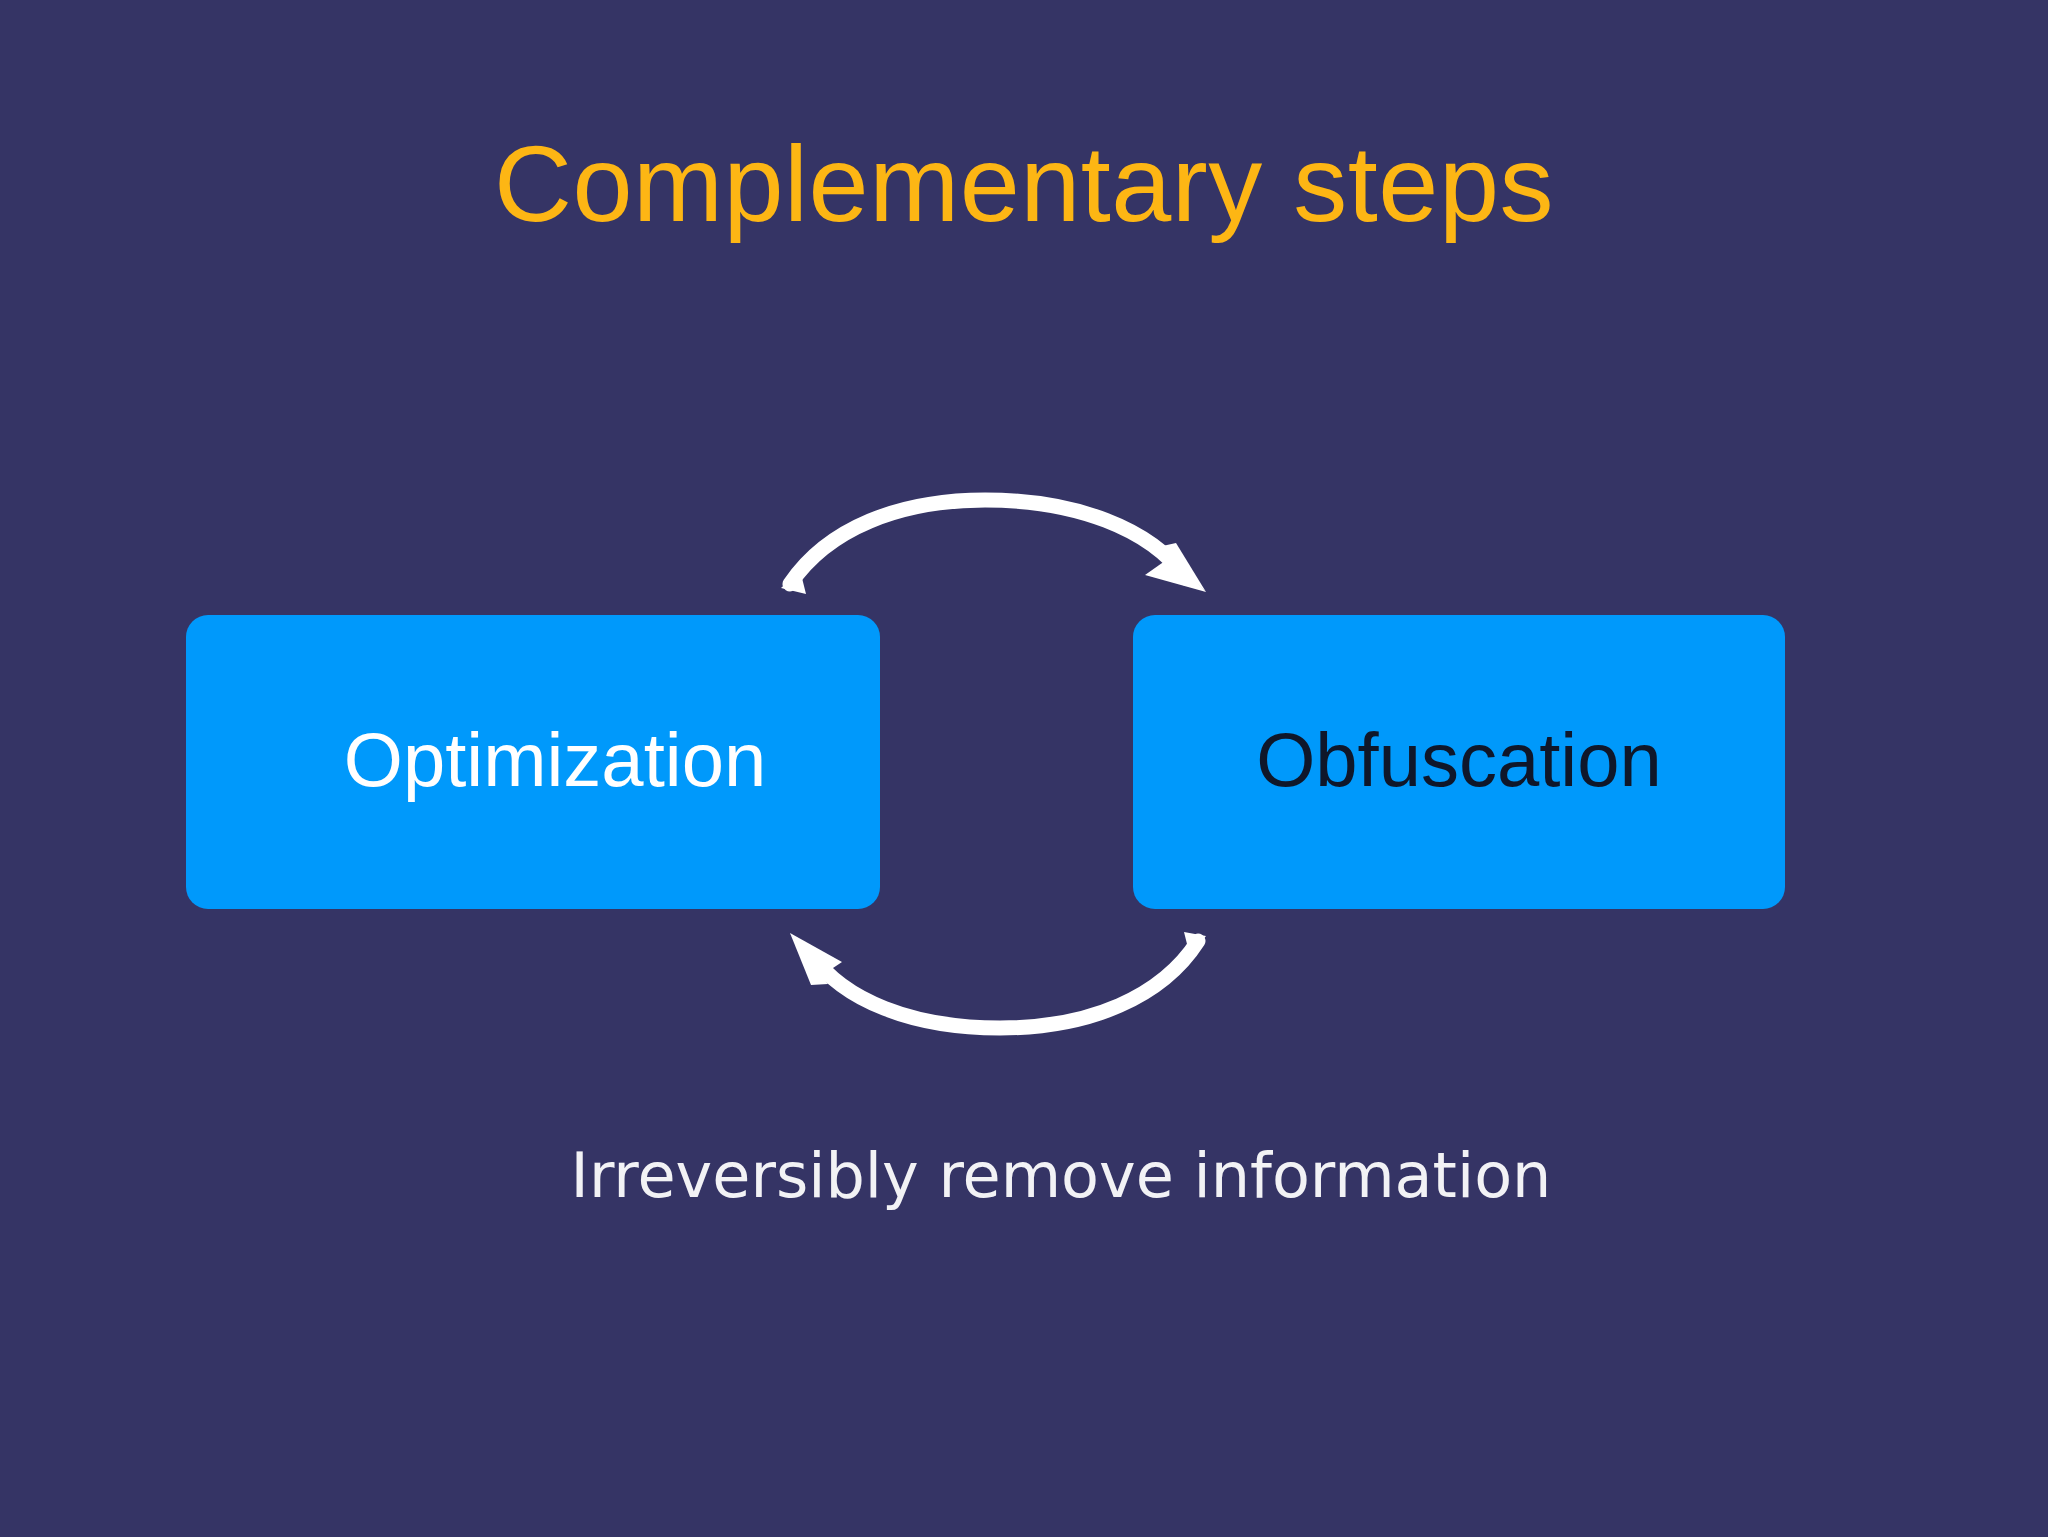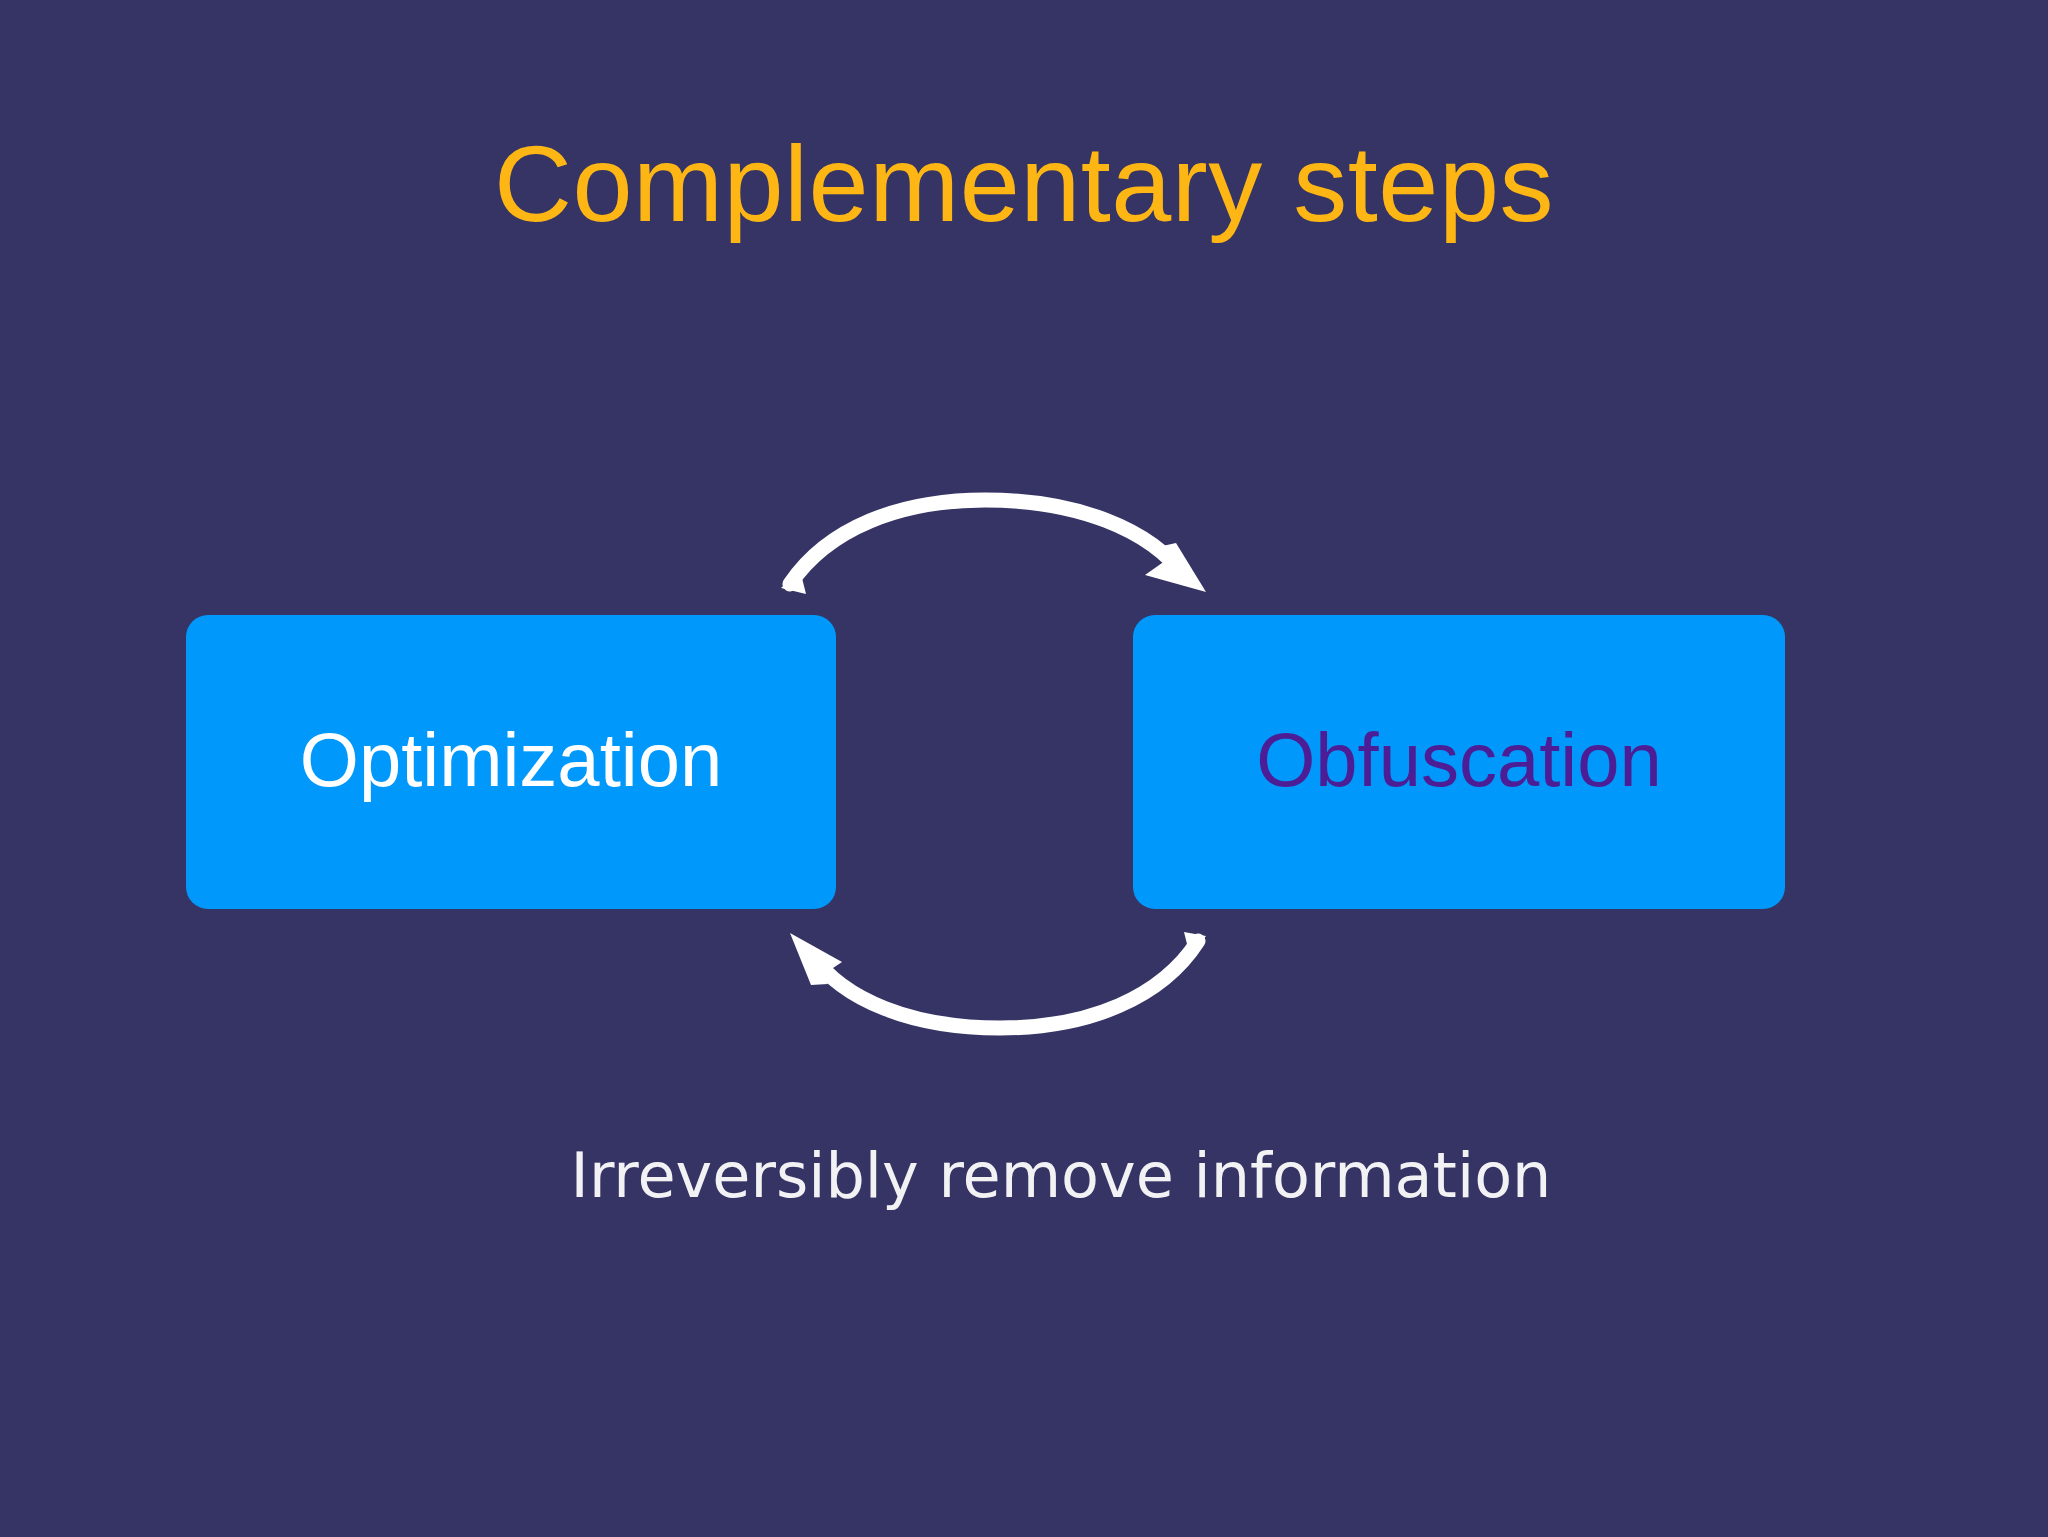--- a/index.html
+++ b/index.html
@@ -83,26 +83,26 @@
     white-space: nowrap;
   }
 </style>
 </head>
 <body>
 
 <div id="slide" style="background: rgb(53, 52, 101);">
 
   <div id="slide-title" style="color: rgb(253, 182, 20);">Complementary steps</div>
 
-  <div class="step-box" id="box-left" style="background: rgb(0, 153, 251);">
+  <div class="step-box" id="box-left" style="background: rgb(0, 153, 251); padding-left: 44px;">
     <span class="step-label" style="color: rgb(255, 255, 255);">Optimization</span>
   </div>
 
   <div class="step-box" id="box-right" style="background: rgb(0, 153, 251);">
-    <span class="step-label" style="color: #4c1d95;">Obfuscation</span>
+    <span class="step-label" style="color: #0f172a;">Obfuscation</span>
   </div>
 
   <svg id="arrows" viewBox="0 0 2048 1537" width="2048" height="1537">
 
     <g>
       <path d="M 790 584
                C 828 528, 900 500, 985 500
                C 1075 500, 1150 528, 1186 578" fill="none" stroke="#FFFFFF" stroke-width="15" stroke-linecap="round"></path>
 
       <path d="M 781 588 L 800 570 L 806 594 Z" fill="#FFFFFF"></path>

